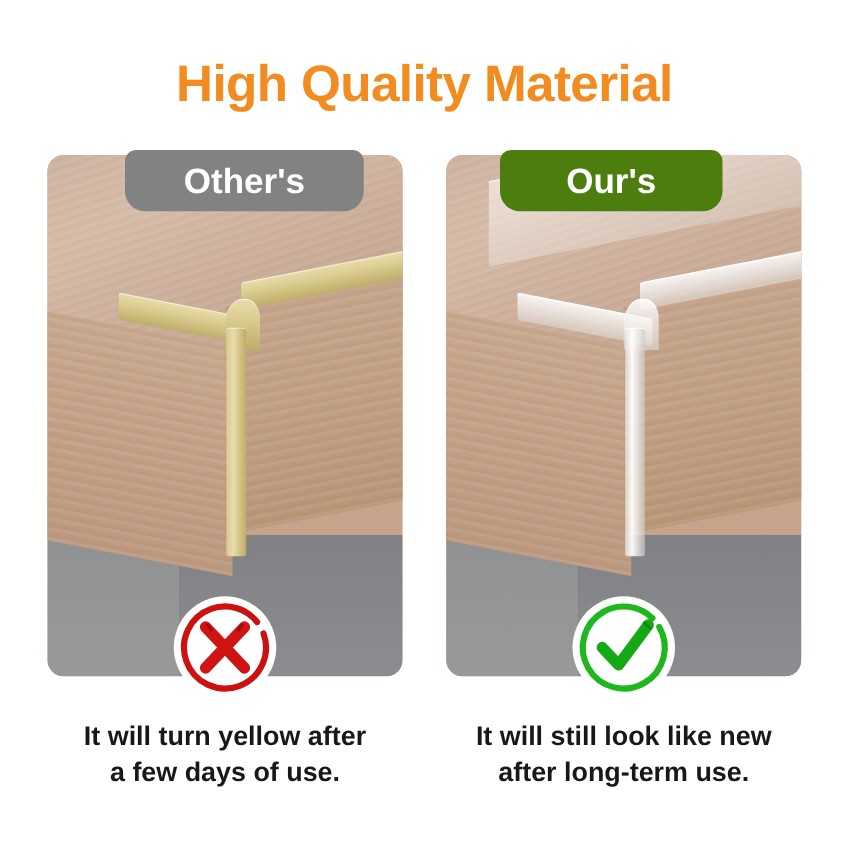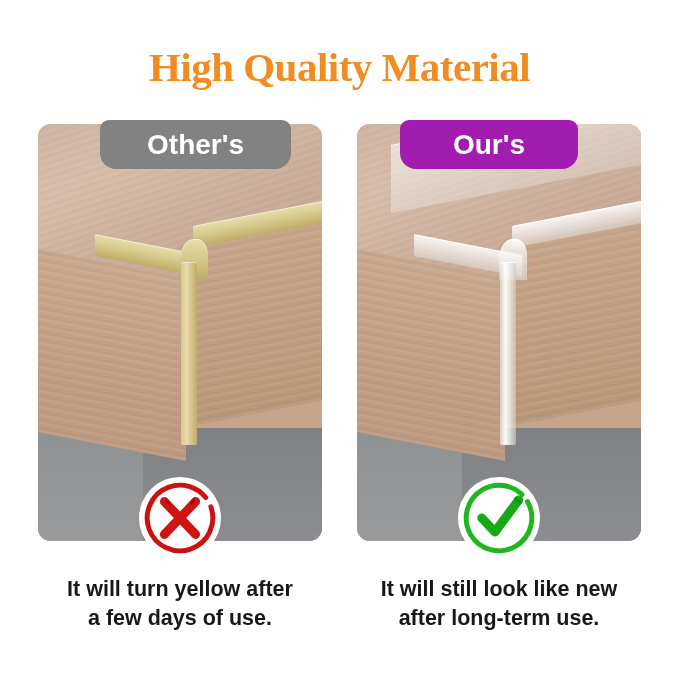--- a/index.html
+++ b/index.html
@@ -24,21 +24,20 @@
     left: 0;
     top: 47px;
     width: 679px;
     text-align: center;
     font-size: 41px;
     font-weight: 700;
     letter-spacing: -0.5px;
     color: #F28B20;
     line-height: 1;
     white-space: nowrap;
-    font-family: Liberation Serif, serif;
   }
 
   
   .panel {
     position: absolute;
     top: 124px;
     width: 284px;
     height: 417px;
     border-radius: 13px;
     overflow: hidden;
@@ -236,21 +235,21 @@
     white-space: nowrap;
   }
   #badge-other {
     left: 100px;
     width: 191px;
     background: #828282;
   }
   #badge-ours {
     left: 400px;
     width: 178px;
-    background: #a21caf;
+    background: #4d7c0f;
   }
 
   
   .verdict {
     position: absolute;
     top: 477px;
     width: 82px;
     height: 82px;
     border-radius: 50%;
     background: radial-gradient(circle at 50% 45%, #ffffff 58%, #ffffff 72%, rgba(255,255,255,0.0) 76%);

